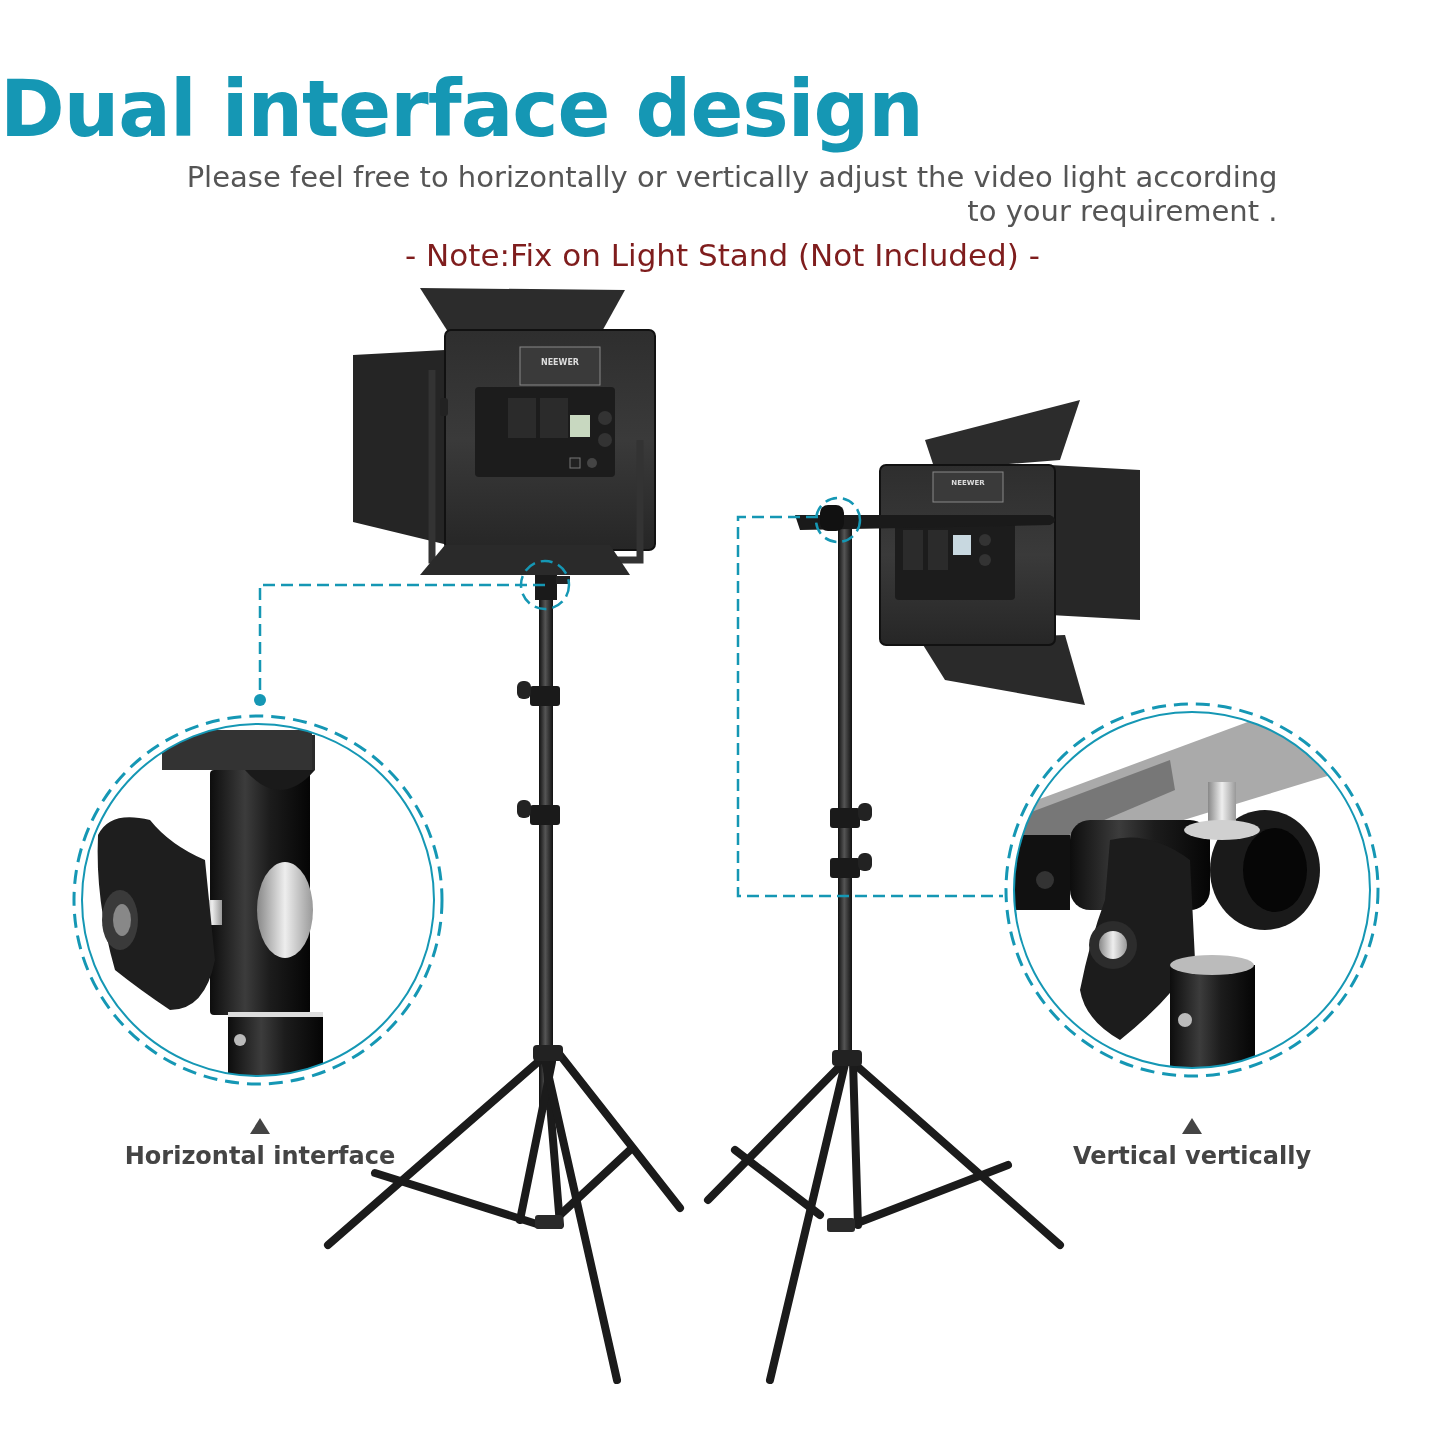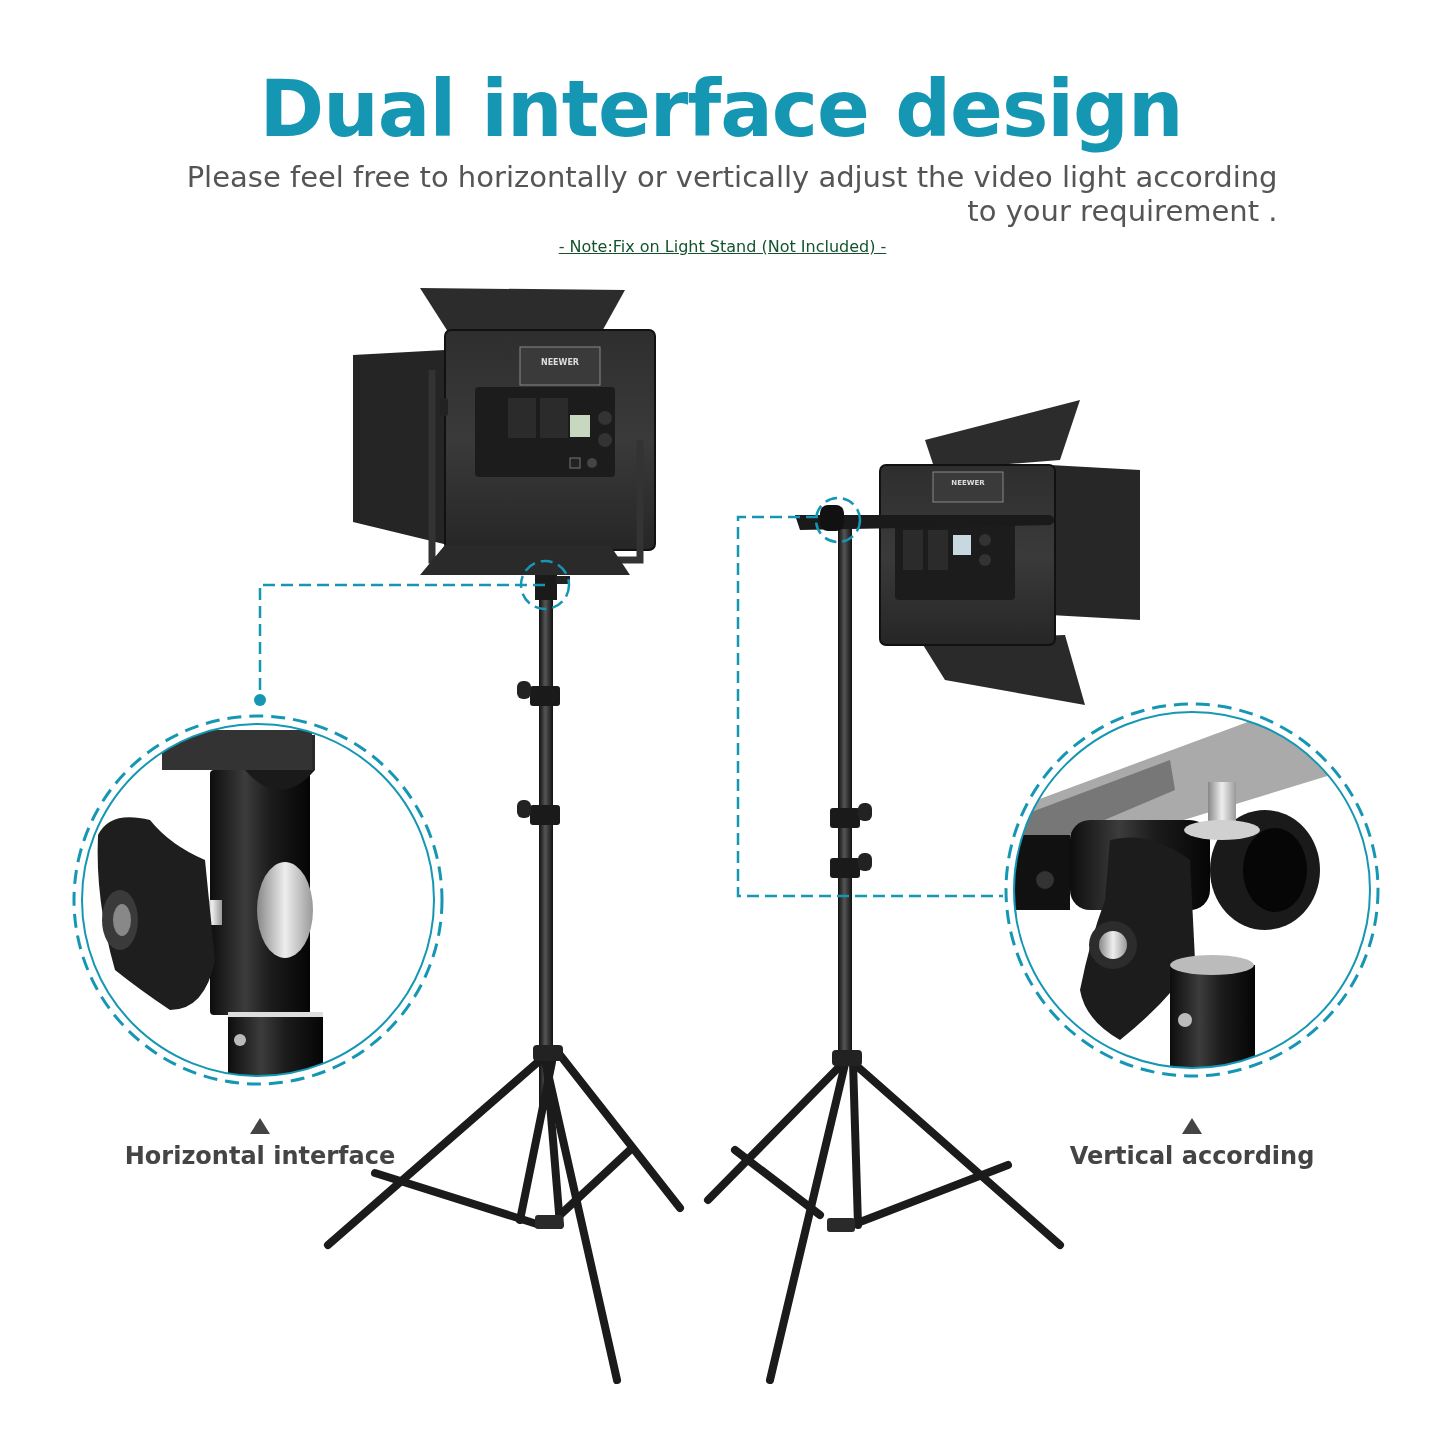--- a/index.html
+++ b/index.html
@@ -1,23 +1,23 @@
 <!DOCTYPE html>
 <html><head>
   <meta charset="utf-8">
   <style>
     html, body { margin: 0; padding: 0; background: #ffffff; }
     body { width: 1445px; height: 1445px; position: relative; overflow: hidden;
            font-family: "DejaVu Sans", "Liberation Sans", sans-serif; }
-    .title { position: absolute; left: 0; right: 3px; top: 70px; text-align: center;
+    .title { position: absolute; left: 0; right: 3px; top: 70px; 
              font-weight: bold; font-size: 78px; letter-spacing: -1px; line-height: 1; }
     .subtitle { position: absolute; left: 0; right: 0; top: 160px; text-align: right;
                 font-size: 29px; line-height: 34px; color: #555555; }
     .note { position: absolute; left: 0; right: 0; top: 237px; text-align: center;
-            font-size: 16px; color: #14532d; text-decoration: underline; }
+            font-size: 31px; color: #7f1d1d; }
     .caption { position: absolute; text-align: center; font-weight: bold; font-size: 24px; color: #444444; }
     .caption .tri { display: block; margin: 0 auto 8px auto; width: 0; height: 0;
                     border-left: 10px solid transparent; border-right: 10px solid transparent;
                     border-bottom: 16px solid #444444; }
     svg.art { position: absolute; left: 0; top: 0; }
   </style>
 </head>
 <body>
 
 <div class="title" style="color:#1597b4;">Dual interface design</div>
@@ -191,14 +191,14 @@
     <circle cx="1192" cy="890" r="186" stroke="#1597b4" stroke-width="3" stroke-dasharray="14,8" fill="none"></circle>
   </g>
 </svg>
 
 <div class="caption" style="left:110px; top:1118px; width:300px;text-align:center;">
   <span class="tri"></span>
   <span>Horizontal interface</span>
 </div>
 <div class="caption" style="left:1062px; top:1118px; width:260px;">
   <span class="tri"></span>
-  <span>Vertical according</span>
+  <span>Vertical vertically</span>
 </div>
 
 </body></html>

